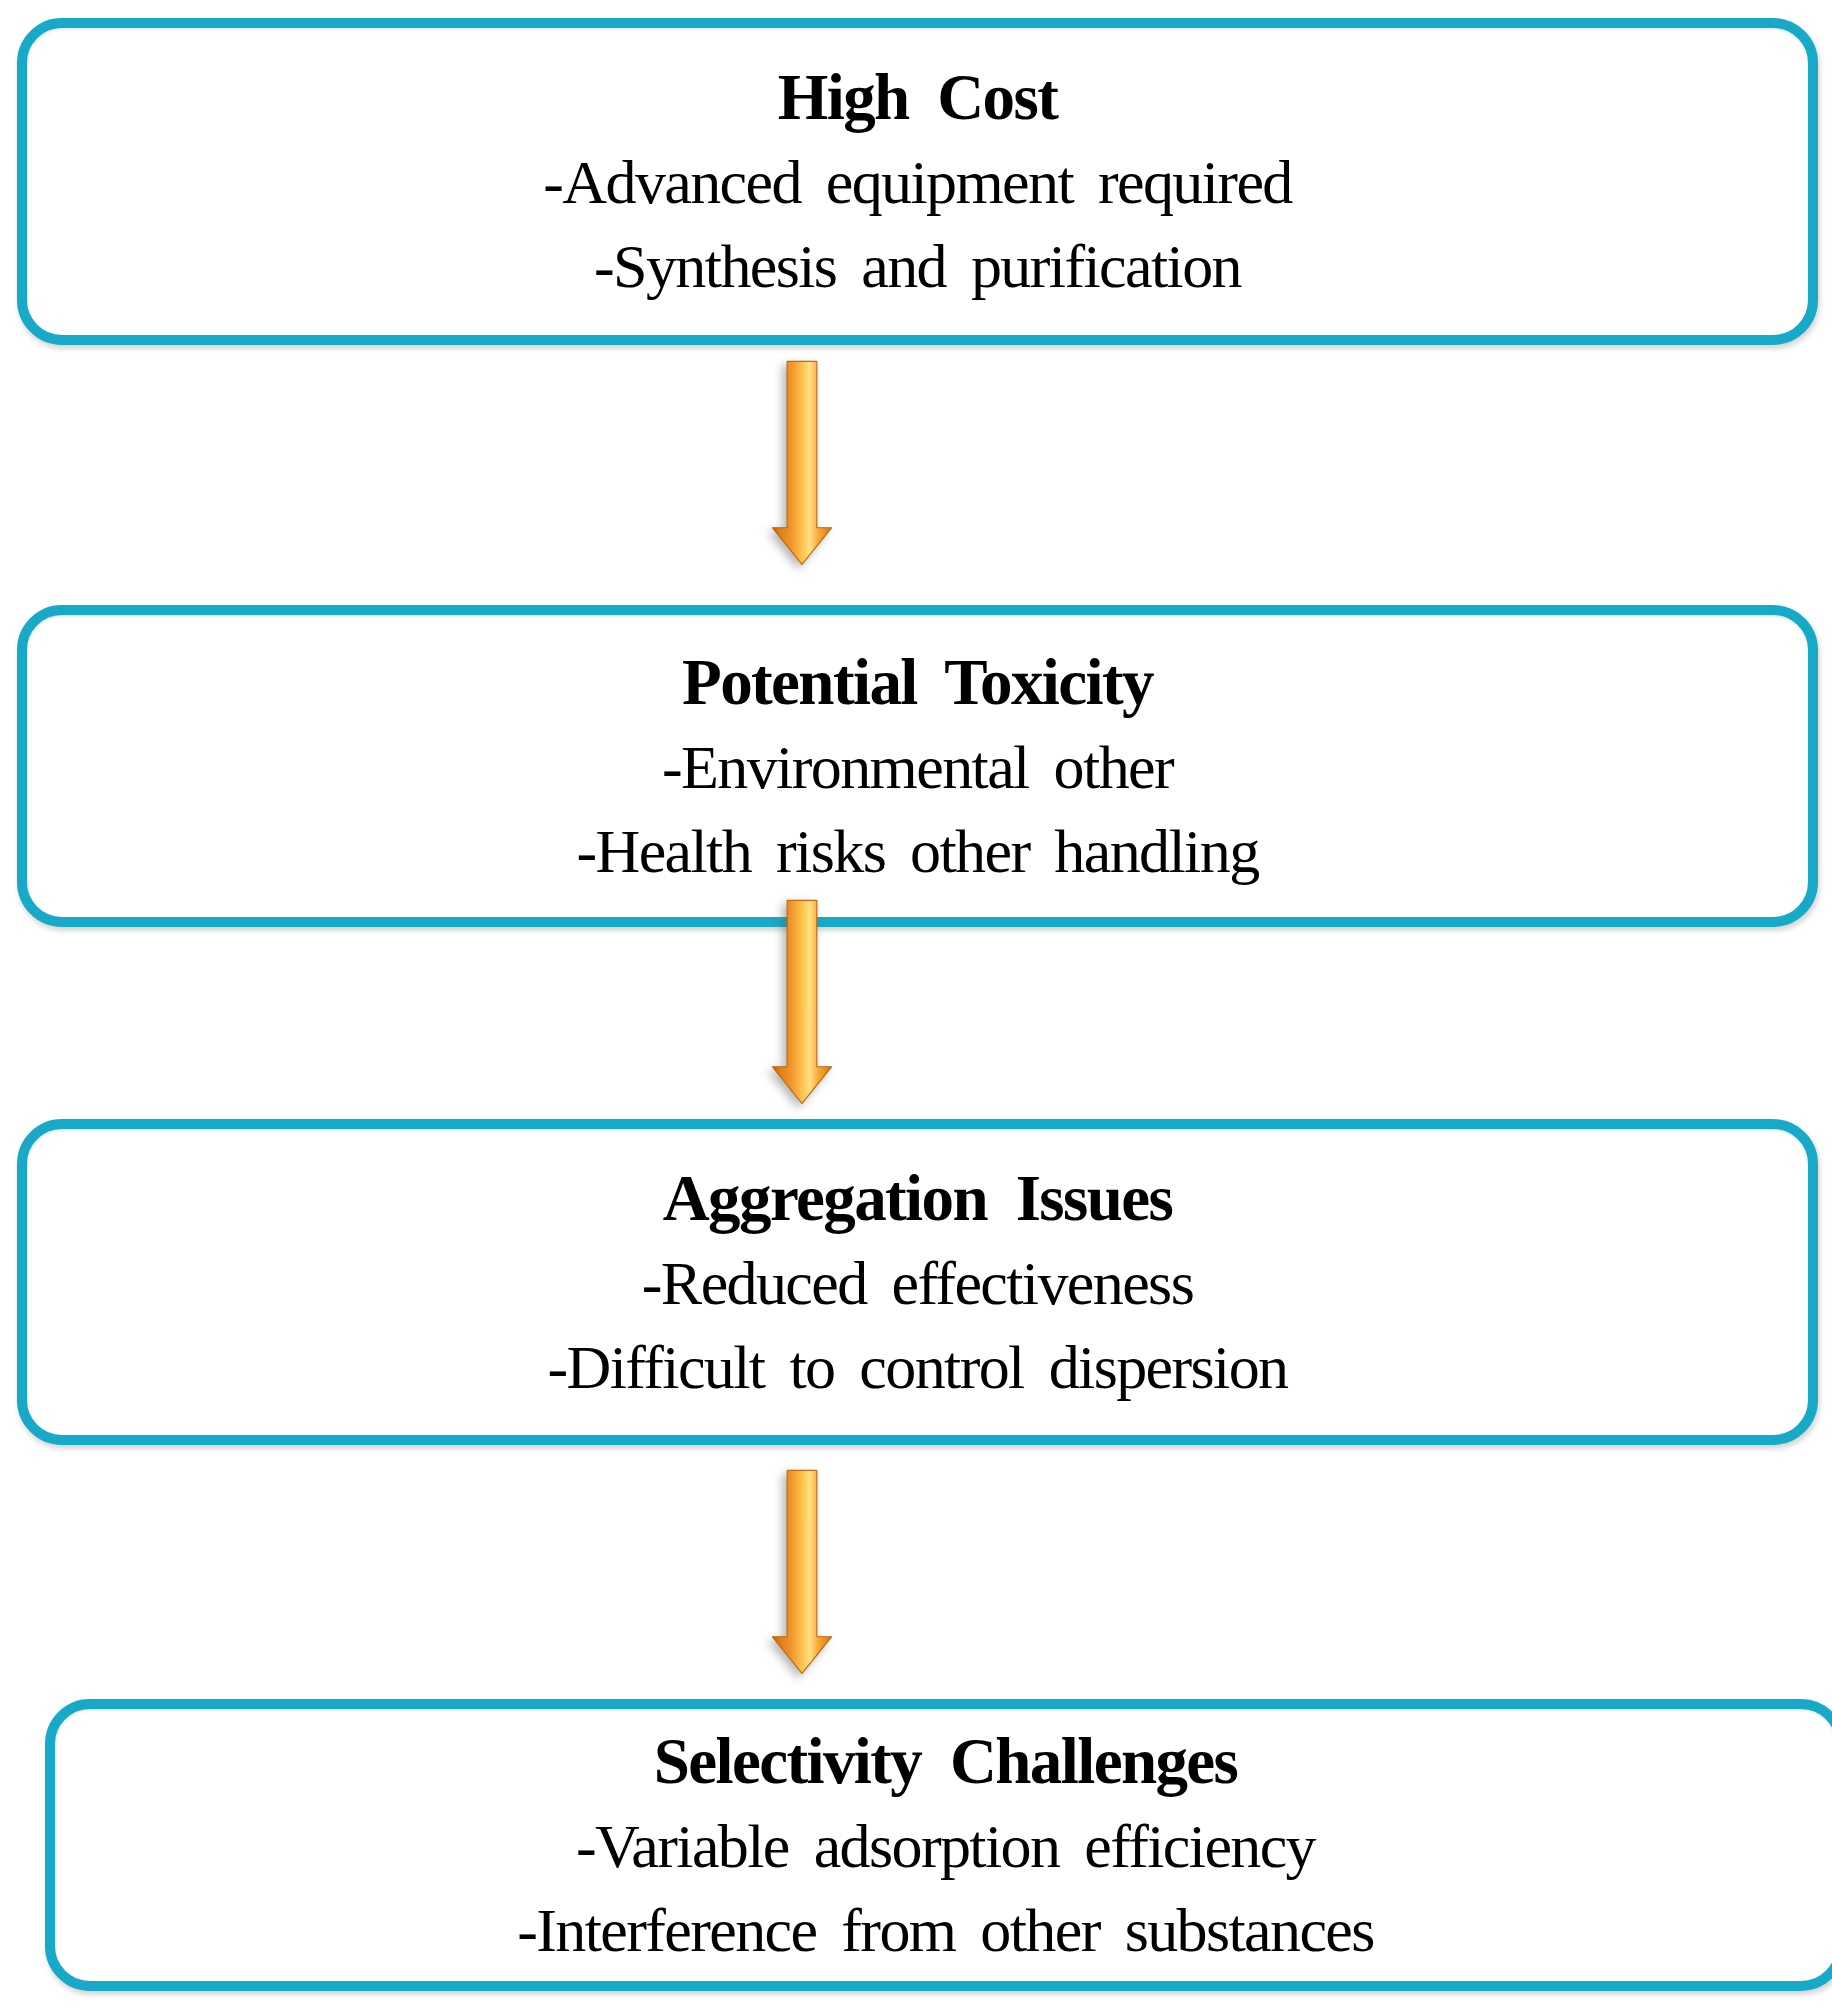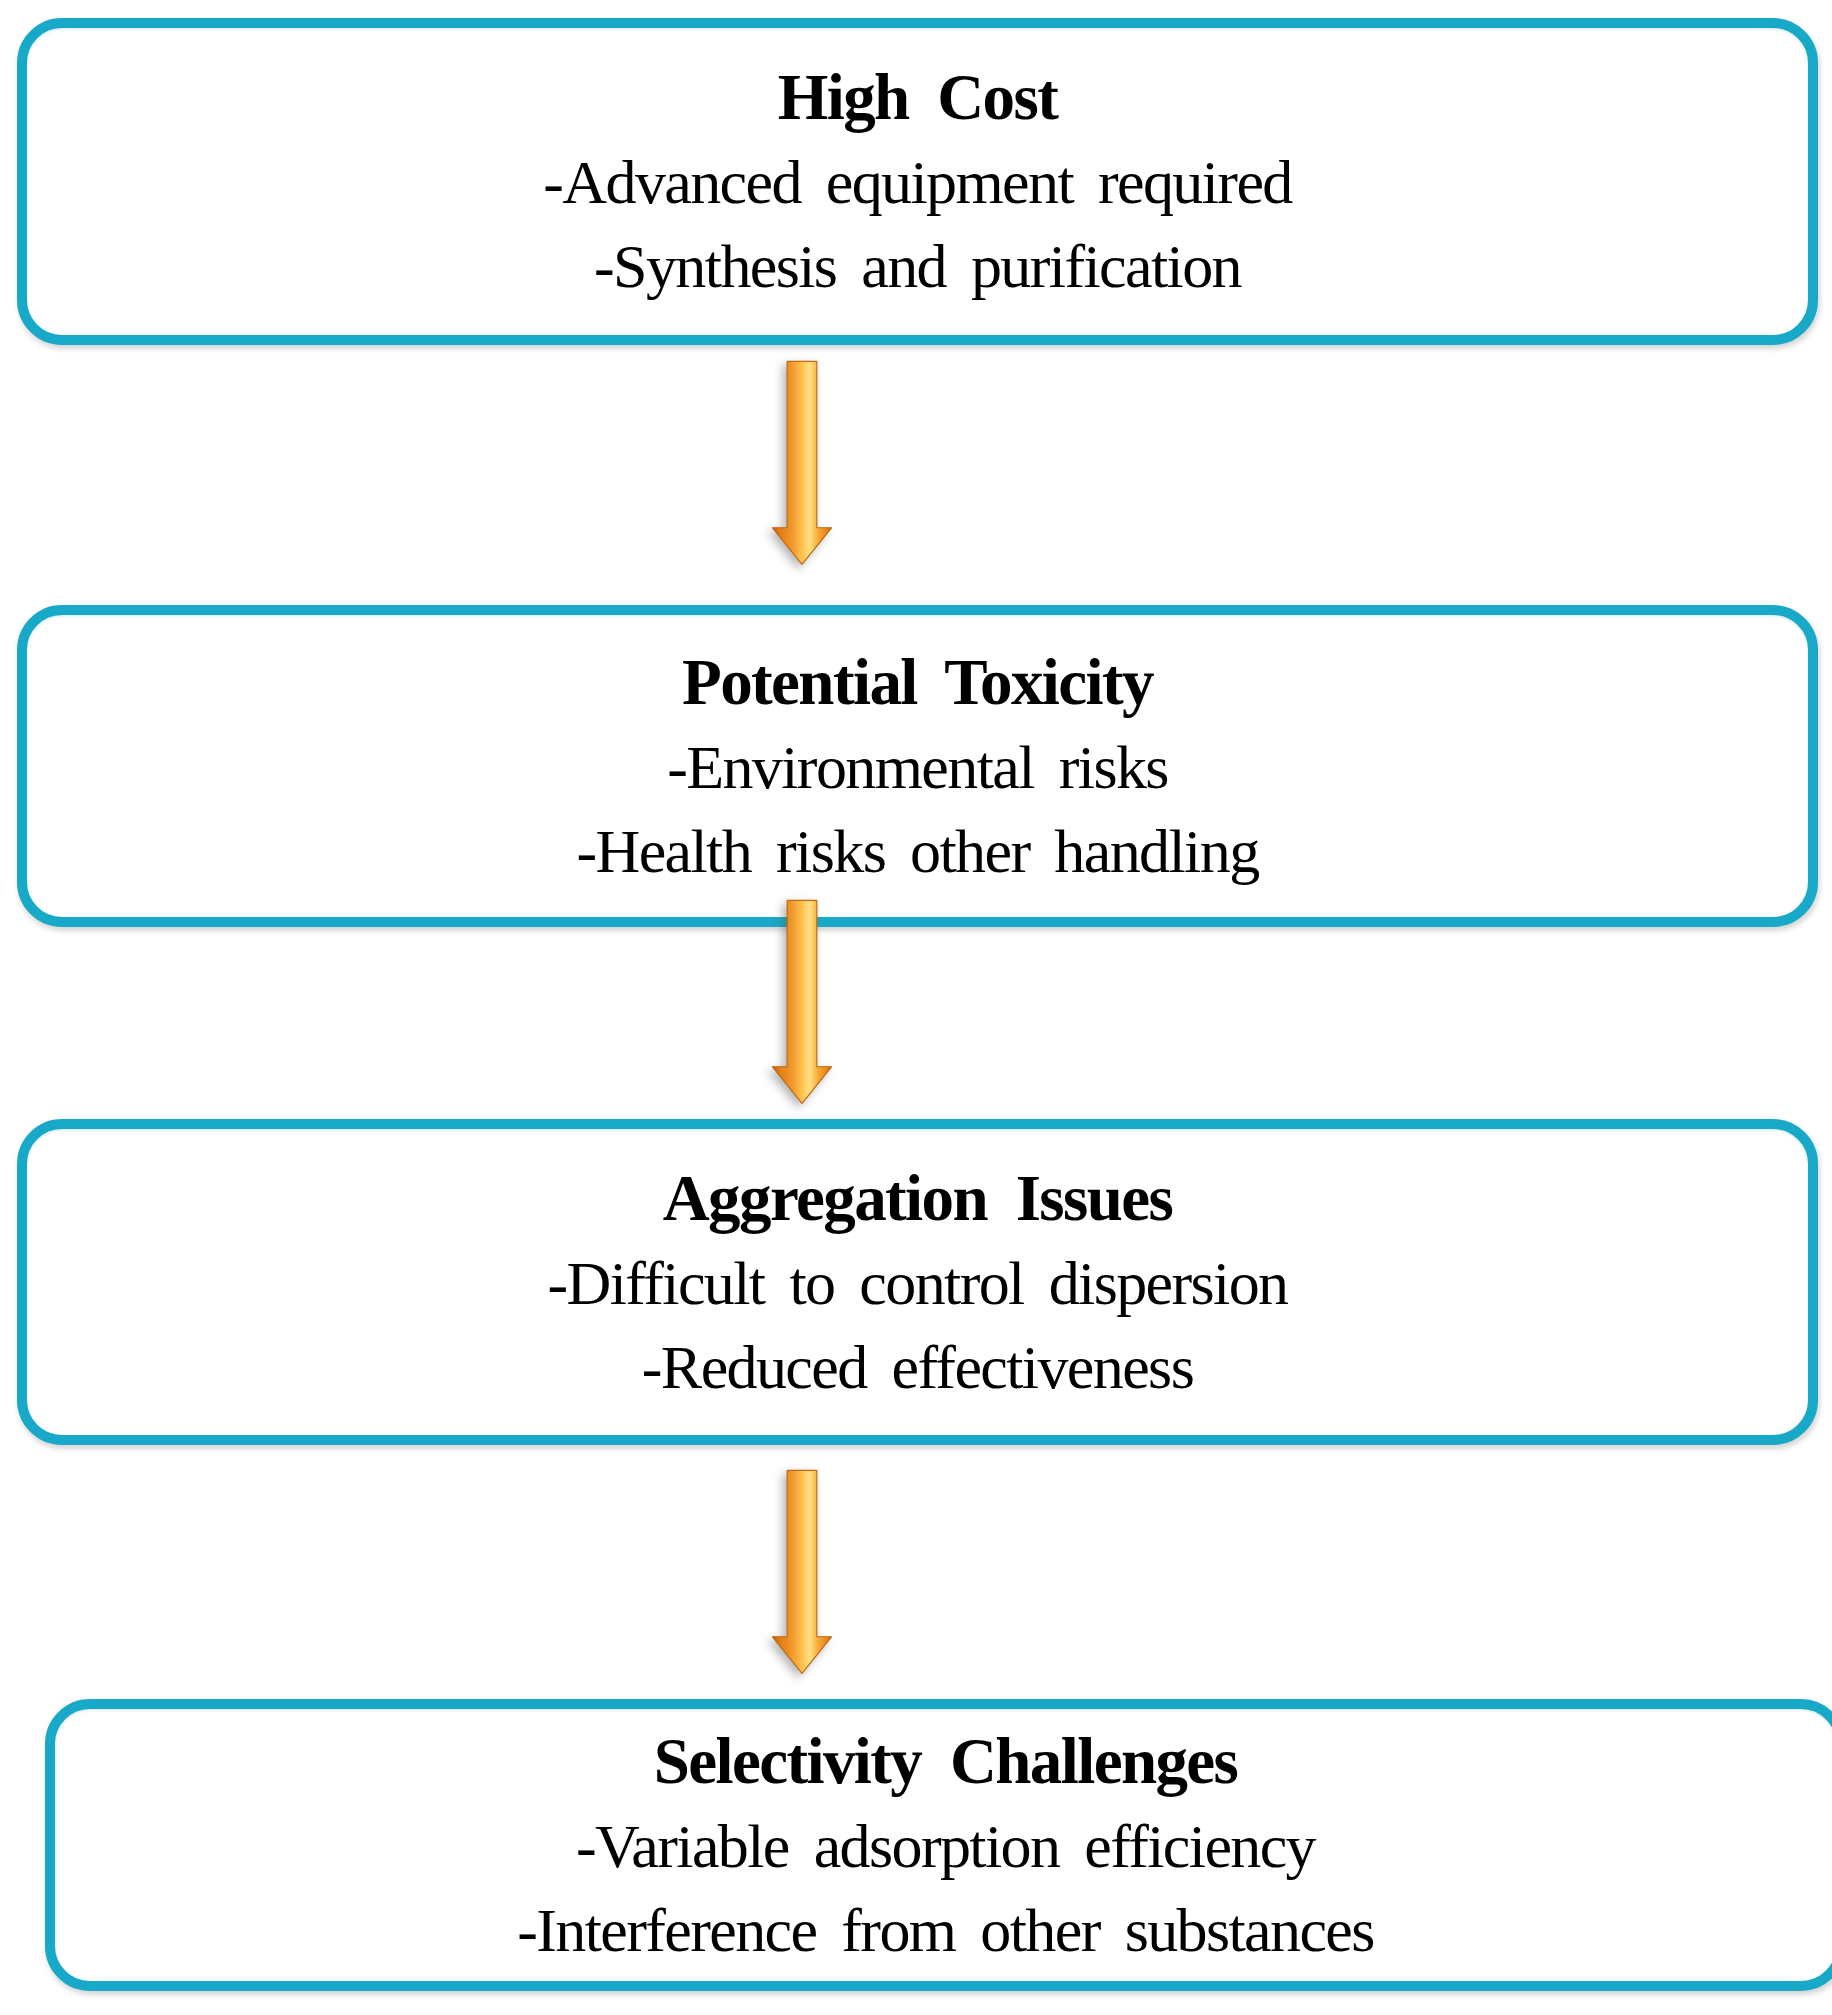--- a/index.html
+++ b/index.html
@@ -97,32 +97,32 @@
     <div class="box-line">-Advanced equipment required</div>
     <div class="box-line">-Synthesis and purification</div>
   </div>
 
   <svg class="down-arrow arrow-1" viewBox="0 0 76 265">
     <polygon points="19,3 57,3 57,216 76,216 38,263 0,216 19,216" fill="url(#arrowGrad)" stroke="#c06a12" stroke-width="1.5" stroke-linejoin="round"></polygon>
   </svg>
 
   <div class="flow-box box-2">
     <div class="box-title">Potential Toxicity</div>
-    <div class="box-line">-Environmental risks</div>
+    <div class="box-line">-Environmental other</div>
     <div class="box-line">-Health risks other handling</div>
   </div>
 
   <svg class="down-arrow arrow-2" viewBox="0 0 76 265">
     <polygon points="19,3 57,3 57,216 76,216 38,263 0,216 19,216" fill="url(#arrowGrad)" stroke="#c06a12" stroke-width="1.5" stroke-linejoin="round"></polygon>
   </svg>
 
   <div class="flow-box box-3">
     <div class="box-title">Aggregation Issues</div>
+    <div class="box-line">-Reduced effectiveness</div>
     <div class="box-line">-Difficult to control dispersion</div>
-    <div class="box-line">-Reduced effectiveness</div>
   </div>
 
   <svg class="down-arrow arrow-3" viewBox="0 0 76 265">
     <polygon points="19,3 57,3 57,216 76,216 38,263 0,216 19,216" fill="url(#arrowGrad)" stroke="#c06a12" stroke-width="1.5" stroke-linejoin="round"></polygon>
   </svg>
 
   <div class="flow-box box-4">
     <div class="box-title">Selectivity Challenges</div>
     <div class="box-line">-Variable adsorption efficiency</div>
     <div class="box-line">-Interference from other substances</div>

